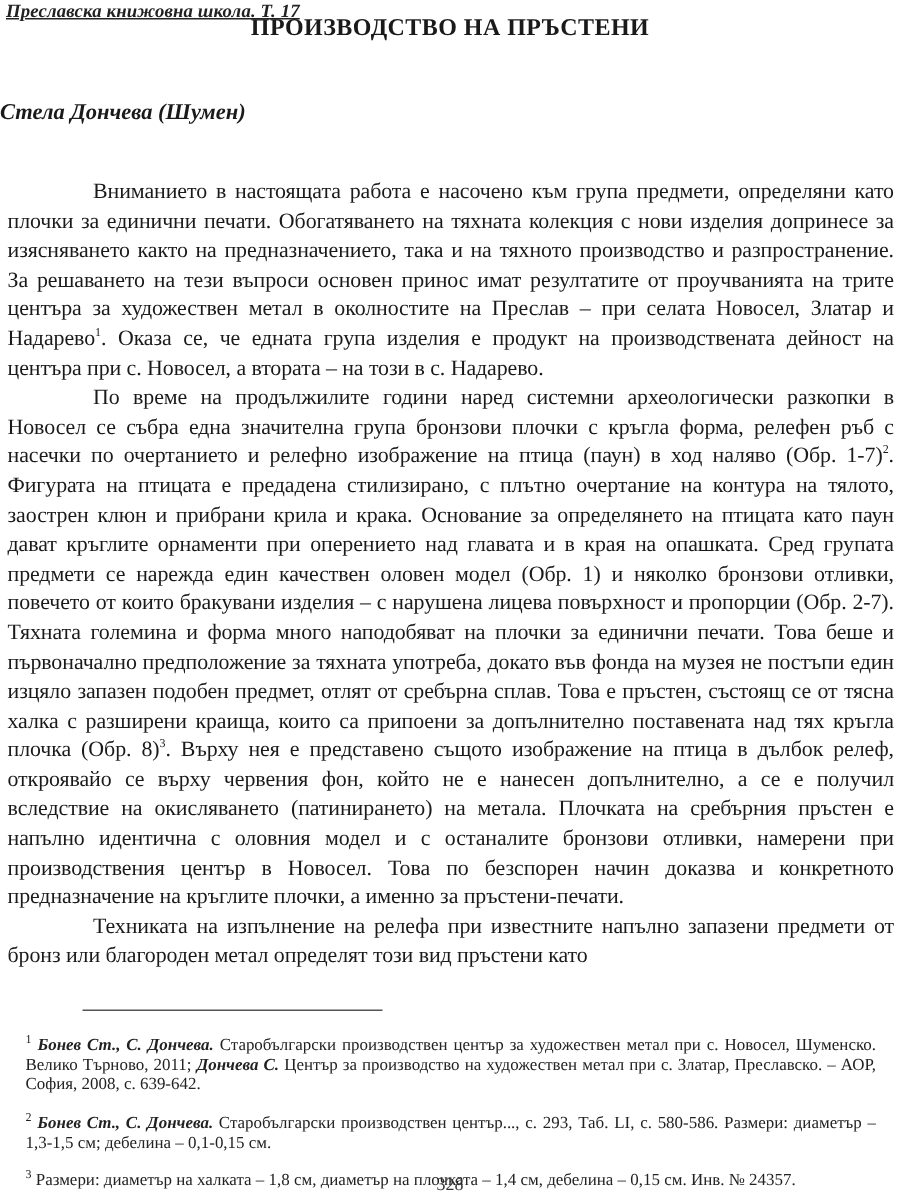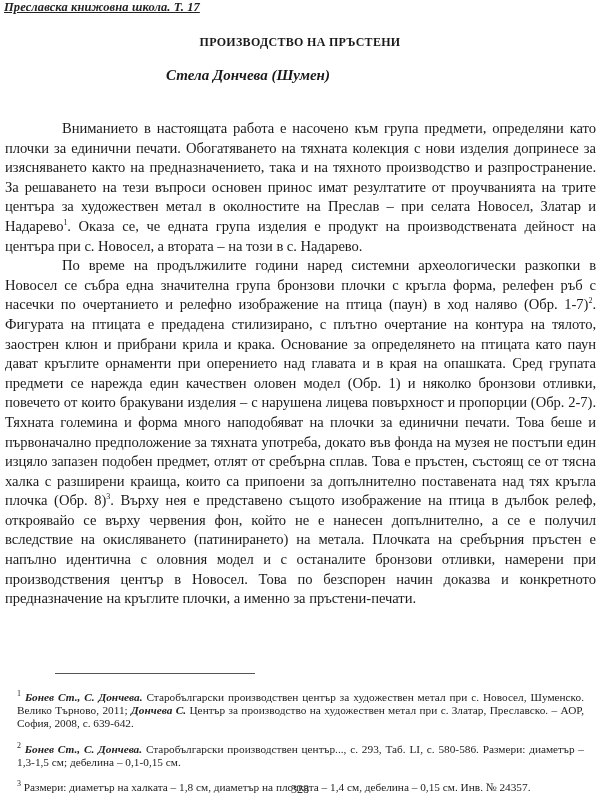--- a/index.html
+++ b/index.html
@@ -2,23 +2,23 @@
 <html><head>
 <meta charset="utf-8">
 <style>
   html, body { margin: 0; padding: 0; background: #ffffff; }
   body { width: 600px; height: 800px; overflow: hidden; position: relative;
          font-family: "Liberation Serif", "DejaVu Serif", serif; color: #1a1a1a; }
   .page { position: absolute; left: 0; top: 0; width: 600px; height: 800px; }
   .running-head { position: absolute; left: 4px; top: 0px; font-size: 12.5px;
                   font-style: italic; font-weight: bold; text-decoration: underline;
                   color: #222; letter-spacing: 0.1px; }
-  .title { position: absolute; left: 0; width: 600px; top: 32px; text-align: center;
-           font-size: 12px; font-weight: bold; line-height: 20px; letter-spacing: 0.3px; }
-  .author { position: absolute; left: 0; width: 496px; top: 67px; text-align: center;
+  .title { position: absolute; left: 0; width: 600px; top: 9px; text-align: center;
+           font-size: 16px; font-weight: bold; line-height: 20px; letter-spacing: 0.3px; }
+  .author { position: absolute; left: 0; width: 496px; top: 67px; text-align: left;
             font-size: 15px; font-weight: bold; font-style: italic; }
   .body-text { position: absolute; left: 5px; width: 591px; top: 119px;
                font-size: 14.6px; line-height: 19.6px; text-align: justify;
                letter-spacing: -0.05px; }
   .body-text p { margin: 0; text-indent: 57px; }
   sup { font-size: 8px; vertical-align: super; line-height: 0; }
   .fn-rule { position: absolute; left: 55px; top: 673px; width: 200px; height: 1px;
              background: #555; }
   .footnotes { position: absolute; left: 5px; width: 591px; top: 679px;
                font-size: 11.3px; line-height: 13.2px; text-align: justify; color: #222; }
@@ -36,20 +36,21 @@
 
   <div class="title">
     <div>ПРОИЗВОДСТВО НА ПРЪСТЕНИ</div>
   </div>
 
   <div class="author">Стела Дончева (Шумен)</div>
 
   <div class="body-text">
     <p><span>Вниманието в настоящата работа е насочено към група предмети, определяни като плочки за единични печати. Обогатяването на тяхната колекция с нови изделия допринесе за изясняването както на предназначението, така и на тяхното производство и разпространение. За решаването на тези въпроси основен принос имат резултатите от проучванията на трите центъра за художествен метал в околностите на Преслав – при селата Новосел, Златар и Надарево</span><sup>1</sup><span>. Оказа се, че едната група изделия е продукт на производствената дейност на центъра при с. Новосел, а втората – на този в с. Надарево.</span></p>
     <p><span>По време на продължилите години наред системни археологически разкопки в Новосел се събра една значителна група бронзови плочки с кръгла форма, релефен ръб с насечки по очертанието и релефно изображение на птица (паун) в ход наляво (Обр. 1-7)</span><sup>2</sup><span>. Фигурата на птицата е предадена стилизирано, с плътно очертание на контура на тялото, заострен клюн и прибрани крила и крака. Основание за определянето на птицата като паун дават кръглите орнаменти при оперението над главата и в края на опашката. Сред групата предмети се нарежда един качествен оловен модел (Обр. 1) и няколко бронзови отливки, повечето от които бракувани изделия – с нарушена лицева повърхност и пропорции (Обр. 2-7). Тяхната големина и форма много наподобяват на плочки за единични печати. Това беше и първоначално предположение за тяхната употреба, докато във фонда на музея не постъпи един изцяло запазен подобен предмет, отлят от сребърна сплав. Това е пръстен, състоящ се от тясна халка с разширени краища, които са припоени за допълнително поставената над тях кръгла плочка (Обр. 8)</span><sup>3</sup><span>. Върху нея е представено същото изображение на птица в дълбок релеф, откроявайо се върху червения фон, който не е нанесен допълнително, а се е получил вследствие на окисляването (патинирането) на метала. Плочката на сребърния пръстен е напълно идентична с оловния модел и с останалите бронзови отливки, намерени при производствения център в Новосел. Това по безспорен начин доказва и конкретното предназначение на кръглите плочки, а именно за пръстени-печати.</span></p>
+    <p><span>Техниката на изпълнение на релефа при известните напълно запазени предмети от бронз или благороден метал определят този вид пръстени като</span></p>
   </div>
 
   <div class="fn-rule"></div>
 
   <div class="footnotes">
     <p><sup>1</sup> <span class="fn-author">Бонев Ст., С. Дончева.</span><span> Старобългарски производствен център за художествен метал при с. Новосел, Шуменско. Велико Търново, 2011; </span><span class="fn-author">Дончева С.</span><span> Център за производство на художествен метал при с. Златар, Преславско. – АОР, София, 2008, с. 639-642.</span></p>
     <p><sup>2</sup> <span class="fn-author">Бонев Ст., С. Дончева.</span><span> Старобългарски производствен център..., с. 293, Таб. LI, с. 580-586. Размери: диаметър – 1,3-1,5 см; дебелина – 0,1-0,15 см.</span></p>
     <p><sup>3</sup><span> Размери: диаметър на халката – 1,8 см, диаметър на плочката – 1,4 см, дебелина – 0,15 см. Инв. № 24357.</span></p>
   </div>
 

